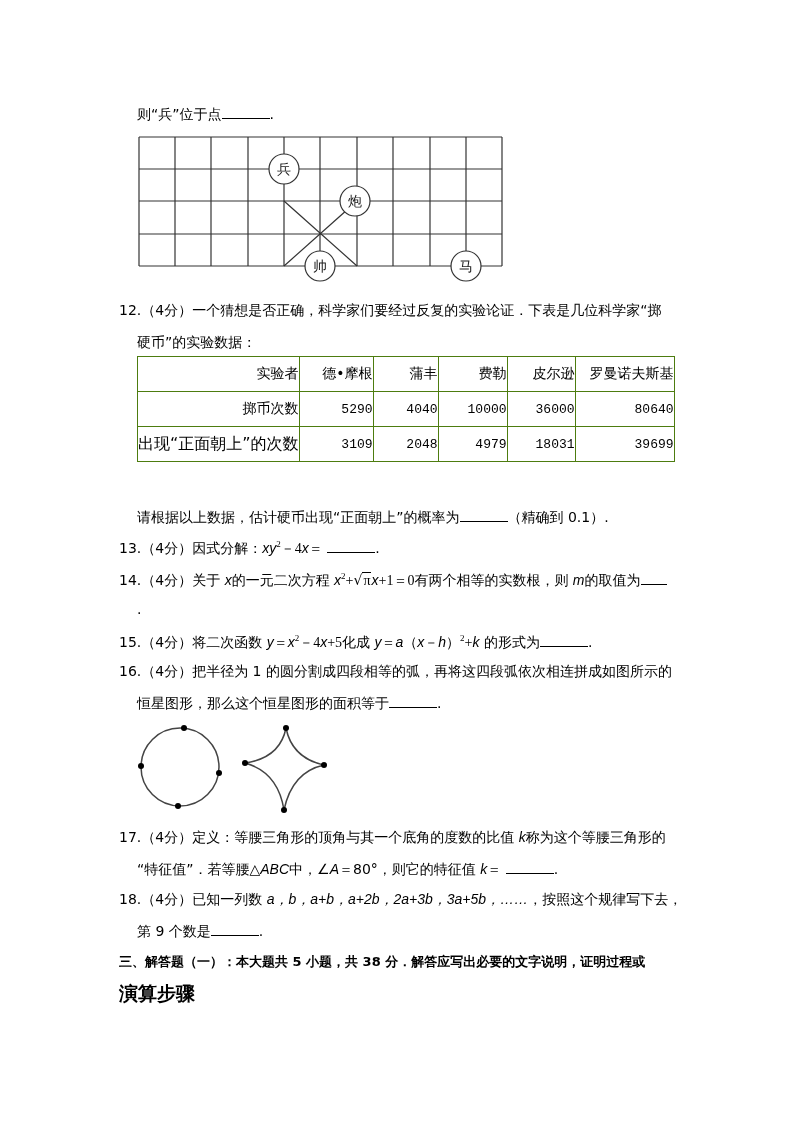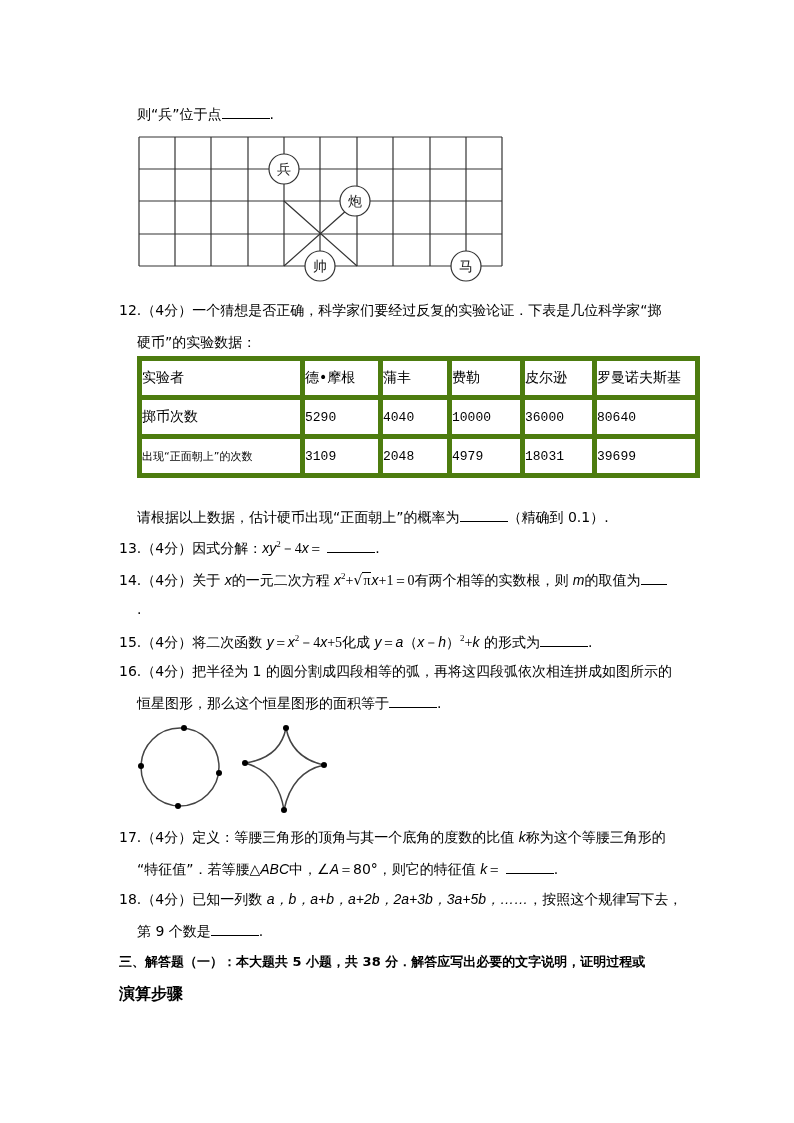--- a/index.html
+++ b/index.html
@@ -8,21 +8,21 @@
   .line { position:absolute; white-space:nowrap; line-height:18px; font-size:14px; }
   .mi { font-family: Liberation Sans, sans-serif; font-style:italic; }
   .num { font-family: "Liberation Serif", "DejaVu Serif", serif; }
   .blank { display:inline-block; border-bottom:1px solid #000; height:14px; vertical-align:baseline; }
   sup { font-size:9px; line-height:0; }
   .sqrt { display:inline-block; }
   .sqrt .rad { border-top:1px solid #000; padding:0 1px; }
   .bold { font-weight:bold; }
   svg { position:absolute; left:0; top:0; }
   table.data { position:absolute; left:137px; top:356px; border-collapse:collapse; }
-  table.data td { border:5px solid #4d7c0f; height:34px; padding:0; text-align:left; font-size:14px; }
+  table.data td { border:1px solid #4d7c0f; height:34px; padding:0; text-align:right; font-size:14px; }
   table.data td.n { font-family:"Liberation Mono", "DejaVu Sans Mono", monospace; font-size:13px; }
 </style>
 </head>
 <body>
 
 <div class="line" style="left:137px; top:104px;">
   <span>则“兵”位于点</span><span class="blank" style="width:48px"></span><span>.</span>
 </div>
 
 <svg width="794" height="1123" id="board-svg">
@@ -69,21 +69,21 @@
   </tr>
   <tr>
     <td>掷币次数</td>
     <td class="n">5290</td>
     <td class="n">4040</td>
     <td class="n">10000</td>
     <td class="n">36000</td>
     <td class="n">80640</td>
   </tr>
   <tr>
-    <td style="font-size:11px; white-space:nowrap;">出现“正面朝上”的次数</td>
+    <td style="font-size:16px; white-space:nowrap;">出现“正面朝上”的次数</td>
     <td class="n">3109</td>
     <td class="n">2048</td>
     <td class="n">4979</td>
     <td class="n">18031</td>
     <td class="n">39699</td>
   </tr>
 </tbody>
   </table>
 
 <div class="line" style="left:137px; top:507px;text-align:center;">
@@ -129,13 +129,13 @@
 </div>
 
 <div class="line" style="left:119px; top:890px;">
   <span>18.（4分）已知一列数</span> <span class="mi">a，b，a+b，a+2b，2a+3b，3a+5b，……</span><span>，按照这个规律写下去，</span>
 </div>
 <div class="line" style="left:137px; top:921px;">
   <span>第 9 个数是</span><span class="blank" style="width:48px"></span><span>.</span>
 </div>
 
 <div class="line bold" style="left:119px; top:953px; font-size:13px;">三、解答题（一）：本大题共 5 小题，共 38 分．解答应写出必要的文字说明，证明过程或</div>
-<div class="line bold" style="left:119px; top:985px; font-size:16px;font-family:Liberation Serif, serif;">演算步骤</div>
+<div class="line bold" style="left:119px; top:985px; font-size:19px;font-family:Liberation Serif, serif;">演算步骤</div>
 
 </body></html>

